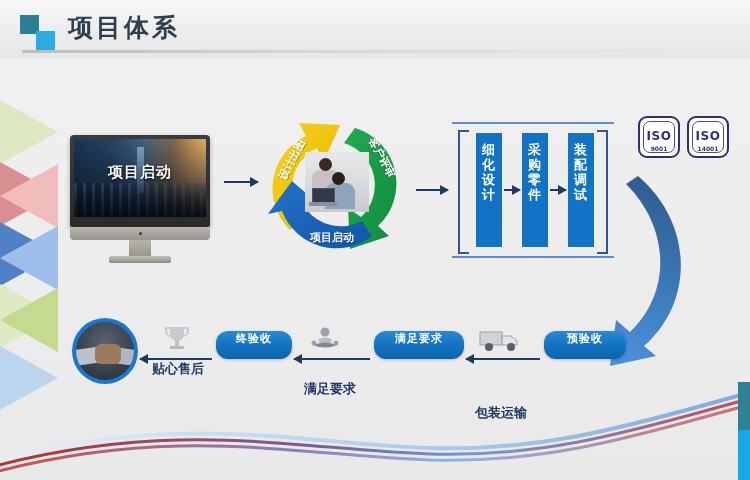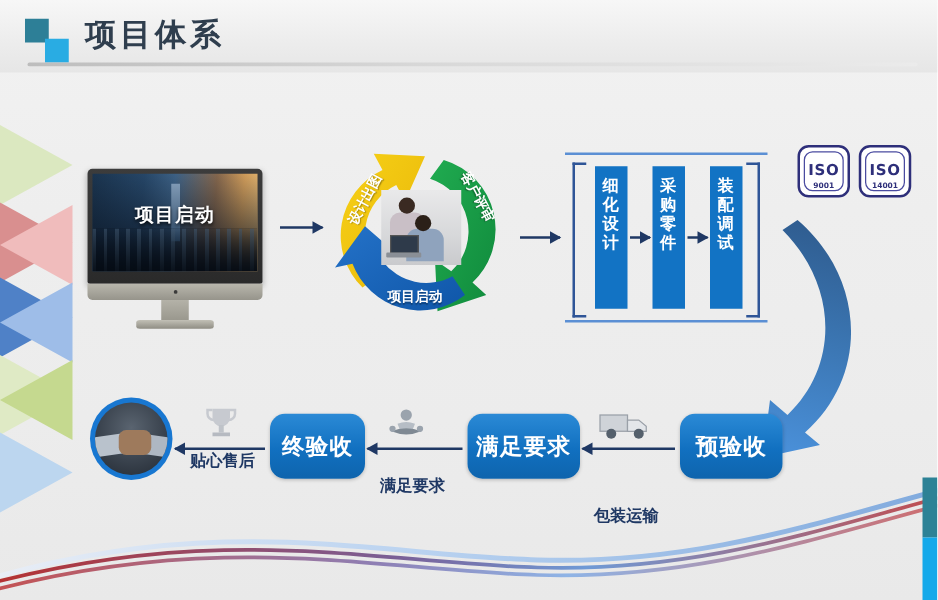--- a/index.html
+++ b/index.html
@@ -237,29 +237,28 @@
   
   .bigcurve {
     position: absolute;
     left: 600px; top: 170px;
     width: 110px; height: 200px;
   }
 
   
   .pill {
     position: absolute;
-    height: 52px;
+    height: 28px;
     background: linear-gradient(180deg,#2b8ad6 0%, #1170c0 55%, #0e64ad 100%);
     border-radius: 12px;
     color: #ffffff;
-    font-size: 18px;
+    font-size: 11px;
     font-weight: bold;
     letter-spacing: 1px;
     display: flex;
-    align-items: center;
     justify-content: center;
     box-shadow: 0 1px 3px rgba(0,0,0,0.22);
   }
   .circ-photo {
     position: absolute;
     left: 72px; top: 318px;
     width: 66px; height: 66px;
     border-radius: 50%;
     background: #1877d1;
     padding: 4px;

